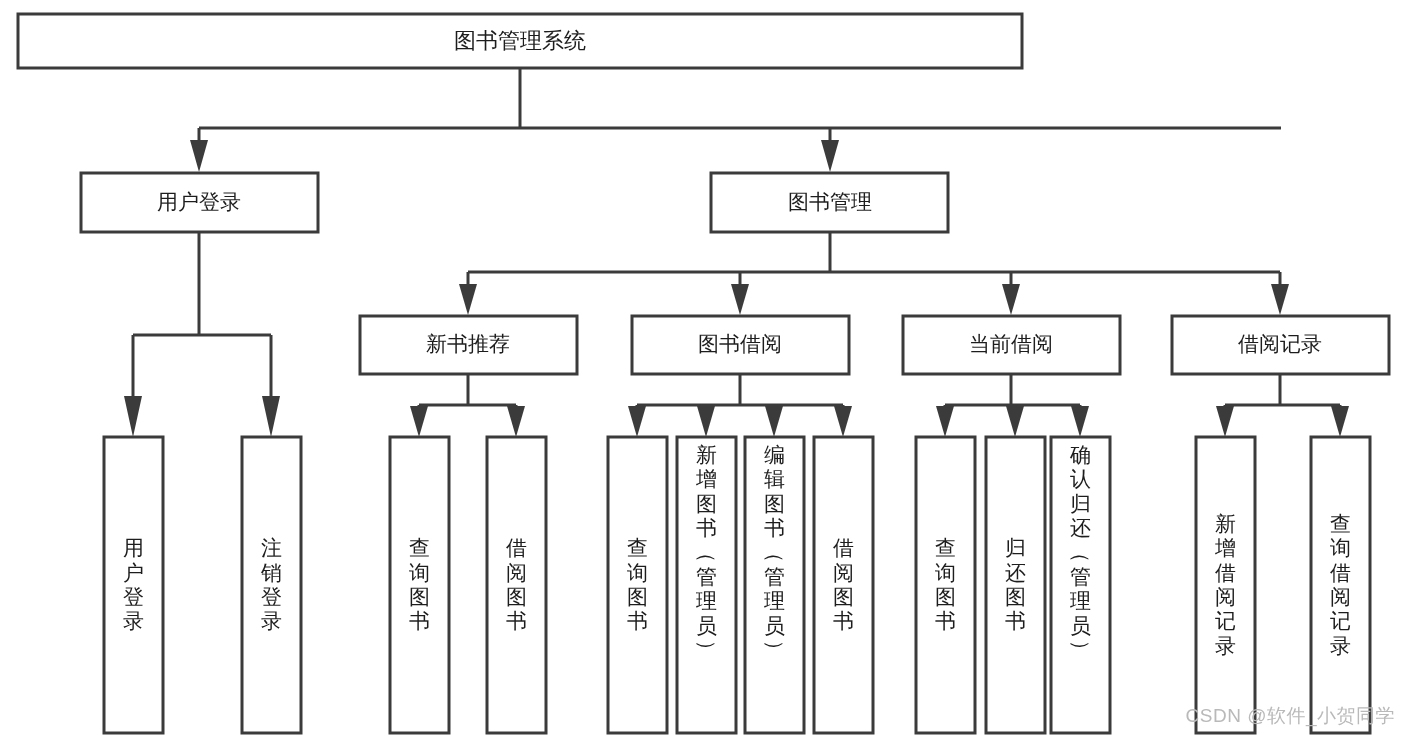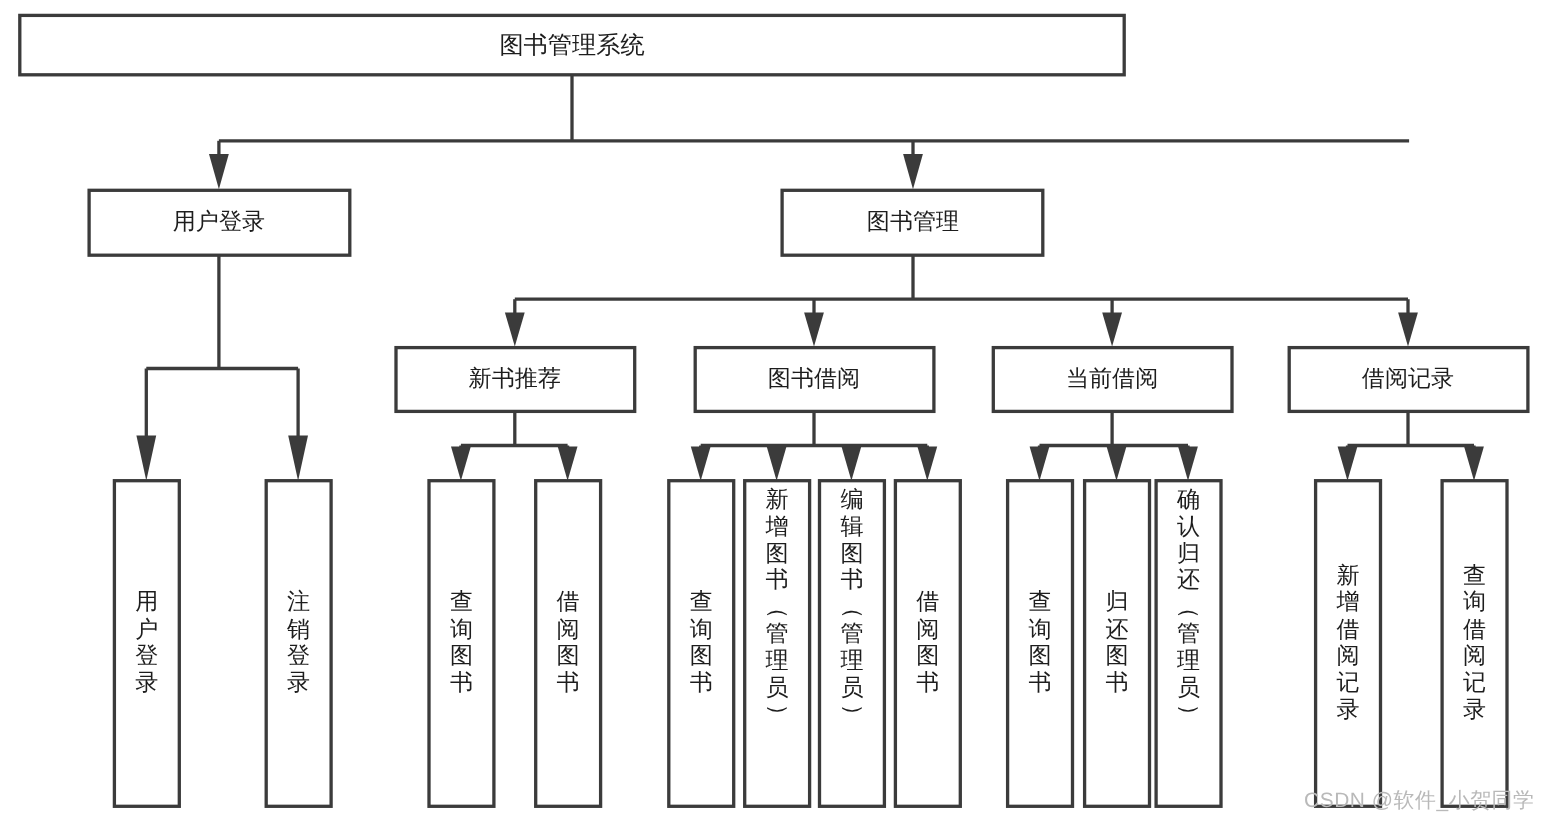--- a/index.html
+++ b/index.html
@@ -68,21 +68,21 @@
     text-align: center;
     pointer-events: none;
     white-space: pre;
   }
   .vlabel span {
     display: block;
   }
   .watermark {
     position: absolute;
     right: 10px;
-    bottom: 6px;
+    bottom: 18px;
     font-family: "Liberation Sans", "DejaVu Sans", sans-serif;
     font-size: 19px;
     color: #b9b9b9;
     letter-spacing: 0.5px;
     user-select: none;
   }
 </style>
 </head>
 <body>
 

